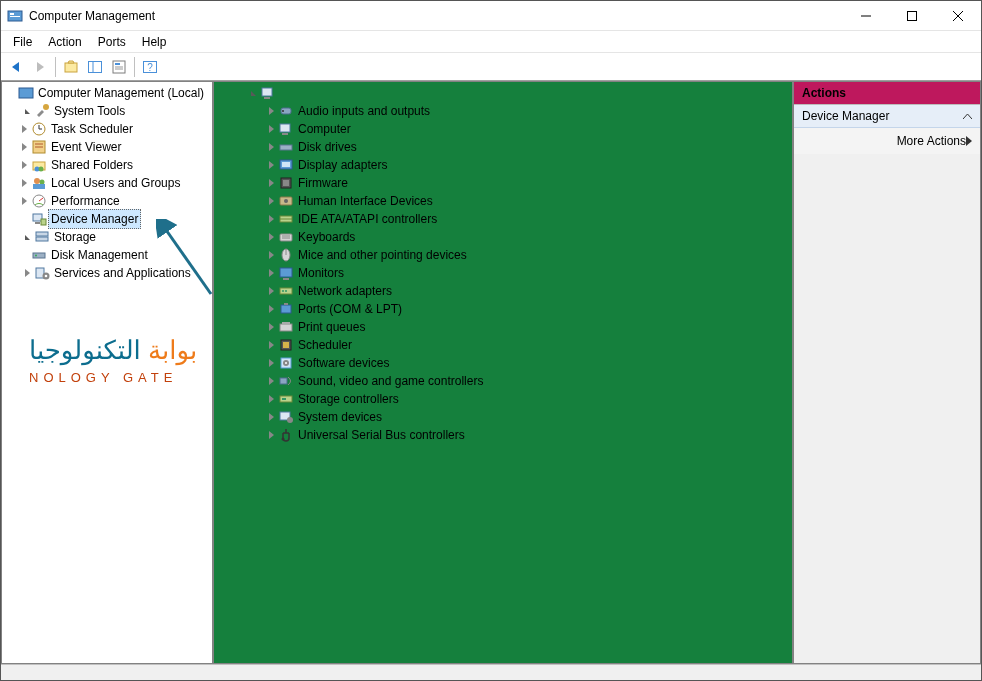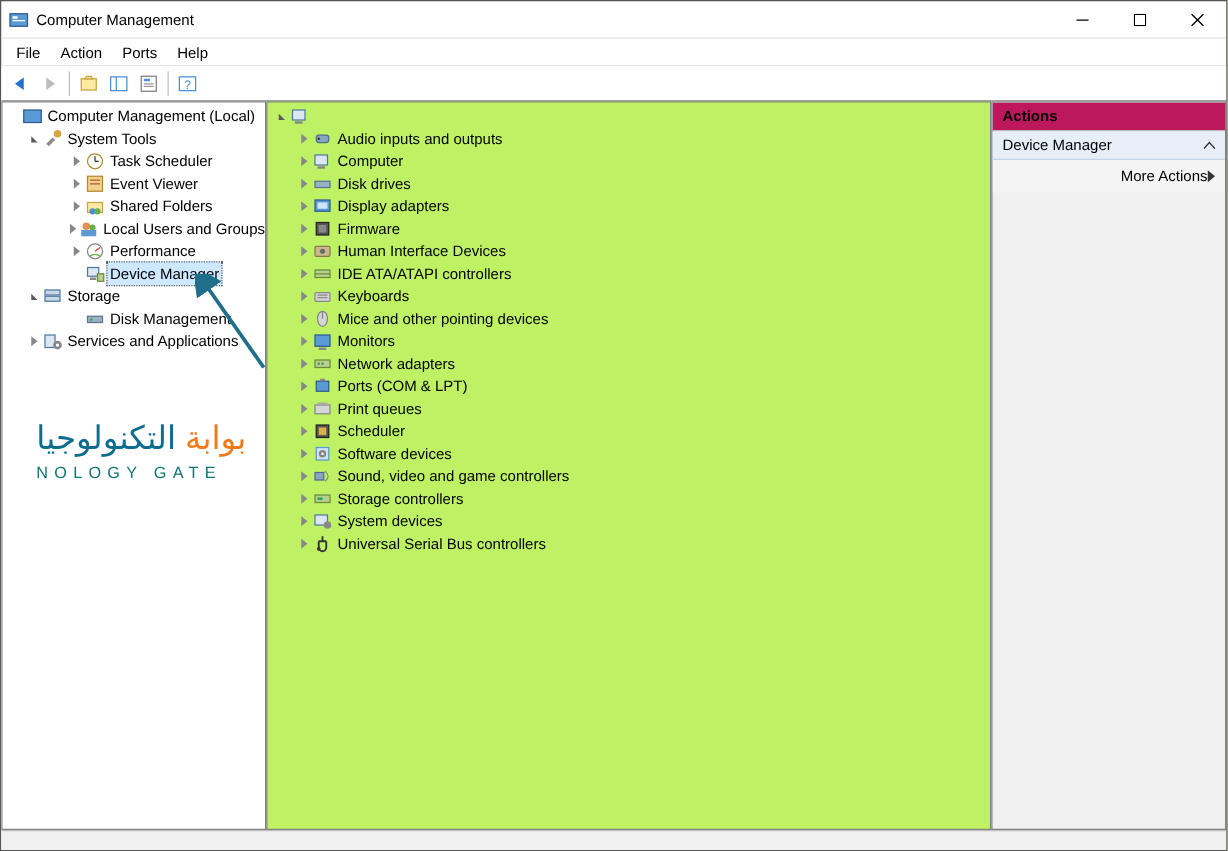--- a/index.html
+++ b/index.html
@@ -14,50 +14,50 @@
   .menubar { height:22px; display:flex; align-items:center; padding:0 4px; gap:0; border-bottom:1px solid #e5e5e5;}
   .menuitem { padding:2px 8px; font-size:12px;}
   
   .toolbar { height:28px; display:flex; align-items:center; gap:2px; padding:0 4px; border-bottom:1px solid #a0a0a0; background:#fff;}
   .tbar-btn { width:22px; height:22px; display:flex; align-items:center; justify-content:center; border:1px solid transparent;}
   .tbar-sep { width:1px; height:20px; background:#c0c0c0; margin:0 2px;}
   
   .main { display:flex; height:calc(100% - 30px - 22px - 28px - 16px);}
   .pane { border:1px solid #828282; margin-right:0; overflow:auto; position:relative;}
   .left { width:212px; background:#fff;}
-  .center { flex:1; background:#bef264;}
+  .center { flex:1; background:#15803d;padding-left:28px;}
   .right { width:188px; background:#f0f0f0;}
   
   .tree { padding:2px 0; white-space:nowrap;}
   .row { display:flex; align-items:center; height:18px; line-height:18px; padding-left:2px;}
   .row.selected .label { background:#cde8ff; border:1px dotted #666; padding:0 2px; margin-left:-3px;}
   .twisty { width:14px; height:14px; display:inline-flex; align-items:center; justify-content:center; font-size:9px; color:#6b6b6b; margin-right:0;}
   .twisty.empty{ visibility:hidden;}
   .twisty.open::before{ content:""; display:block; width:0;height:0;border-left:5px solid #595959;border-top:5px solid transparent; transform:rotate(0deg);}
   .twisty.closed::before{ content:""; display:block; width:0;height:0;border-left:5px solid #888;border-top:4px solid transparent;border-bottom:4px solid transparent;}
   .nicon { width:16px; height:16px; margin:0 4px 0 0; display:inline-flex; align-items:center; justify-content:center; flex-shrink:0;}
   .label { font-size:12px;}
   .ind1 { padding-left:18px;}
-  .ind2 { padding-left:52px;}
+  .ind2 { padding-left:15px;}
   .cind1 { padding-left:22px;}
   
   .actions-header { background:#be185d; border-bottom:1px solid #bcbcbc; padding:4px 8px; font-weight:bold; font-size:12px;}
   .actions-section { background:#e6eef8; border-bottom:1px solid #c4d5ea; padding:4px 8px; display:flex; justify-content:space-between; align-items:center; font-size:12px;}
   .actions-item { background:#f4f4f4; padding:6px 8px 6px 24px; display:flex; justify-content:flex-end; align-items:center; font-size:12px;}
   
   .hscroll { height:16px; border-top:1px solid #c0c0c0; background:#f0f0f0;}
   
   .left::-webkit-scrollbar,.center::-webkit-scrollbar{ width:16px; height:16px;}
   .left::-webkit-scrollbar-track,.center::-webkit-scrollbar-track{ background:#f0f0f0;}
   .left::-webkit-scrollbar-thumb,.center::-webkit-scrollbar-thumb{ background:#c2c2c2;}
   
   .watermark { position:absolute; left:28px; top:334px; pointer-events:none; user-select:none;}
   .wm-ar { font-size:26px; color:#0c6d8e; direction:rtl;}
   .wm-ar .g { color:#ee7b1a;}
-  .wm-en { font-size:13px; letter-spacing:5px; color:#0f766e; margin-top:4px;}
+  .wm-en { font-size:13px; letter-spacing:5px; color:#c2410c; margin-top:4px;}
   
   .arrow { position:absolute; left:155px; top:218px; width:70px; height:80px; pointer-events:none;}
   
   svg { display:block;}
 </style>
 </head>
 <body>
 
 <div class="titlebar">
   <span class="icon">

